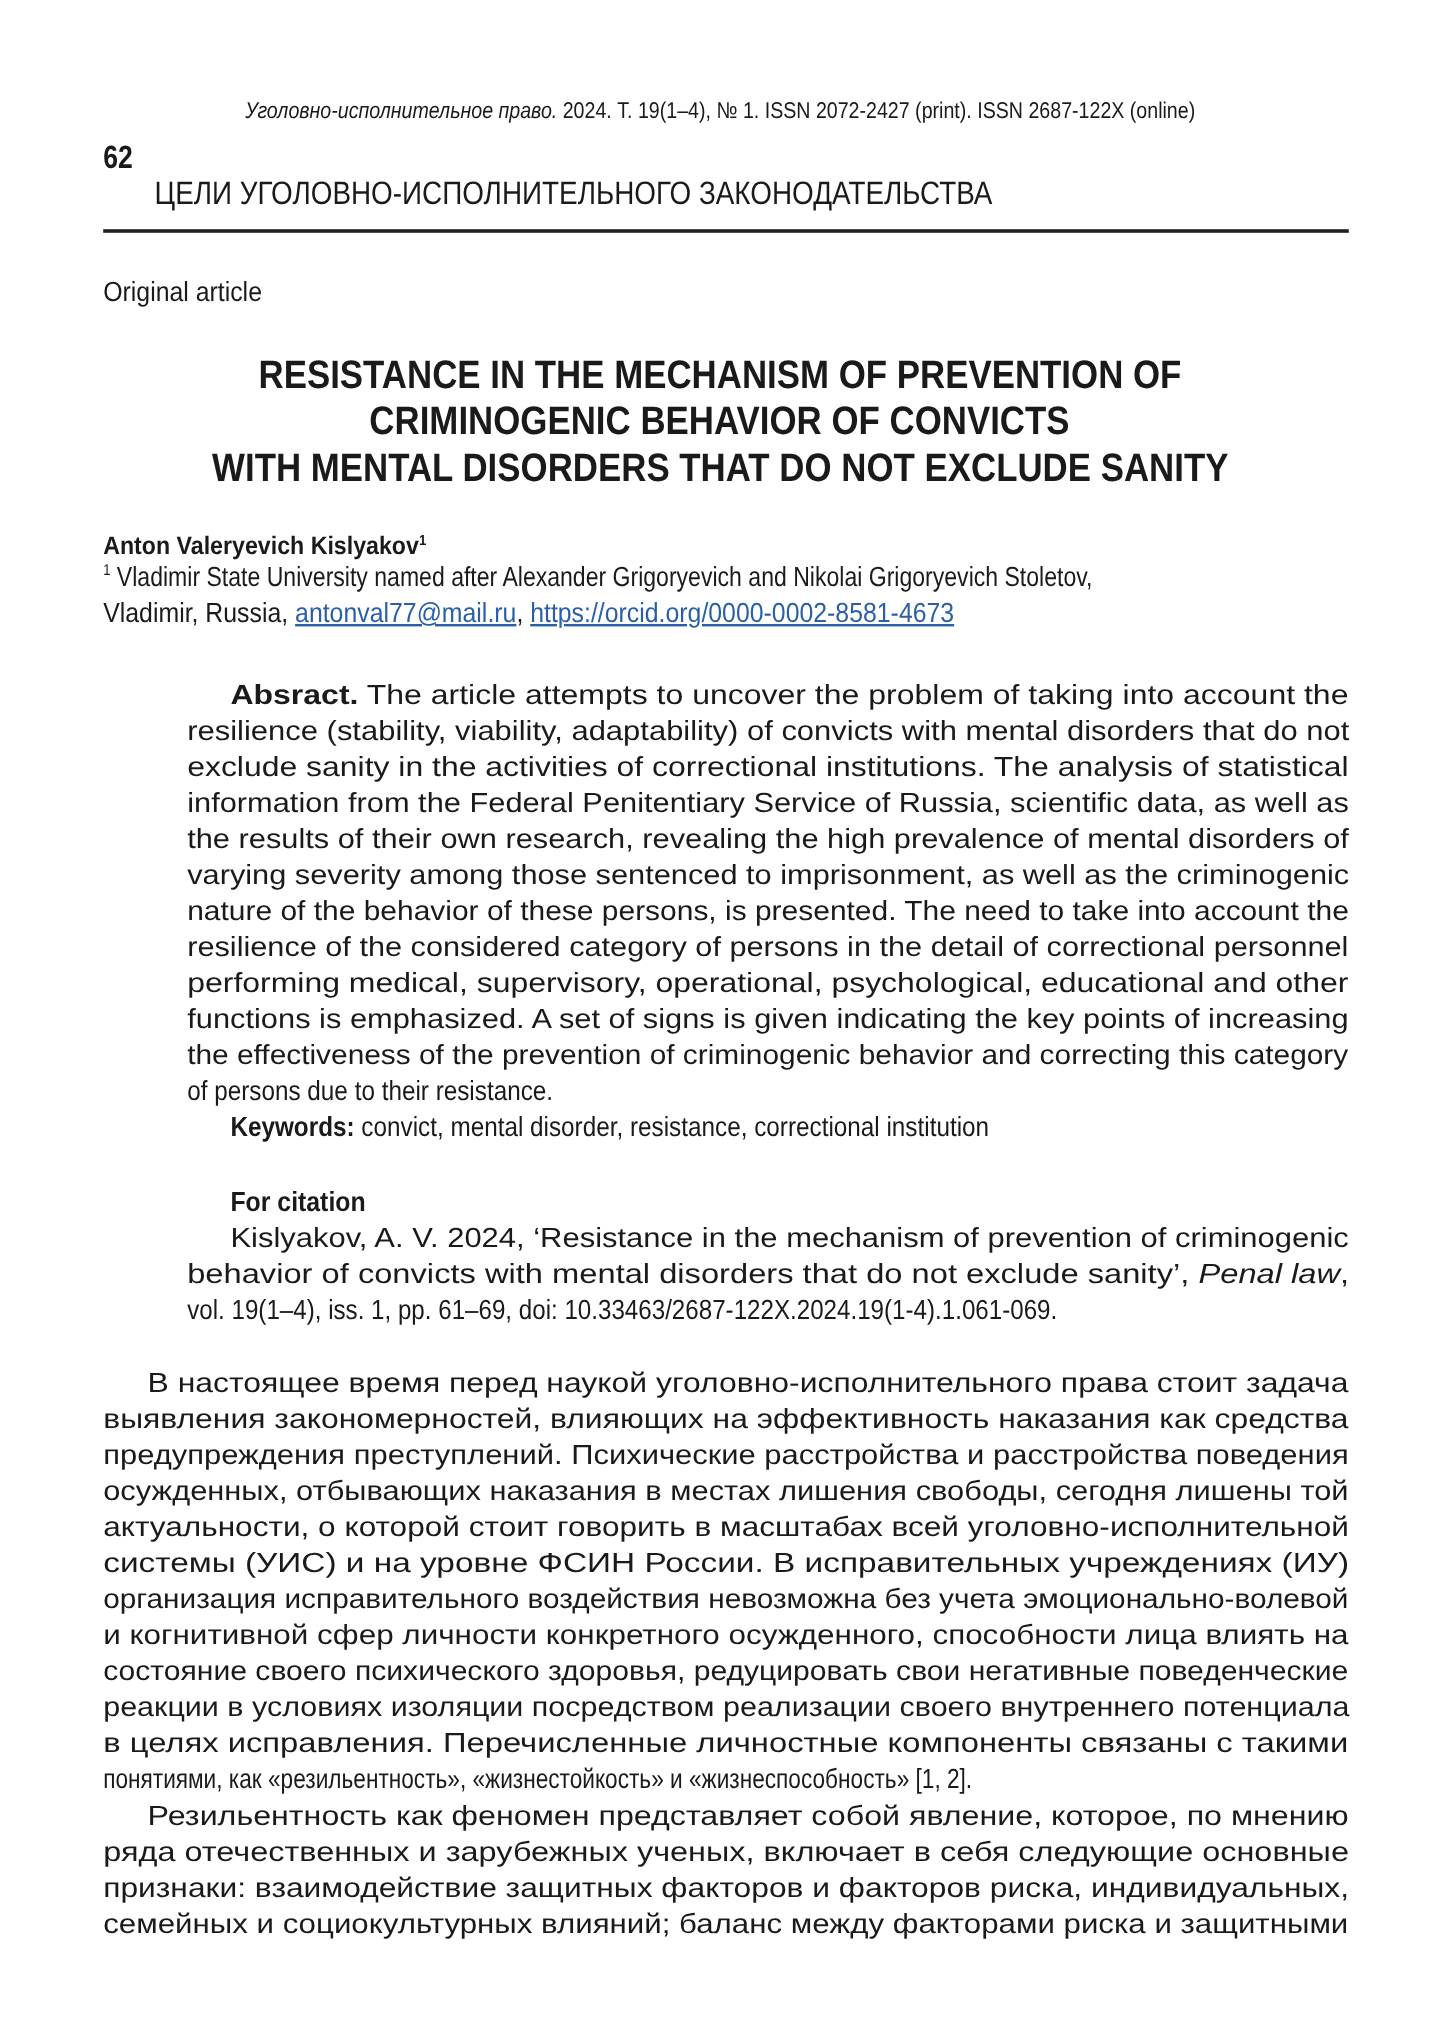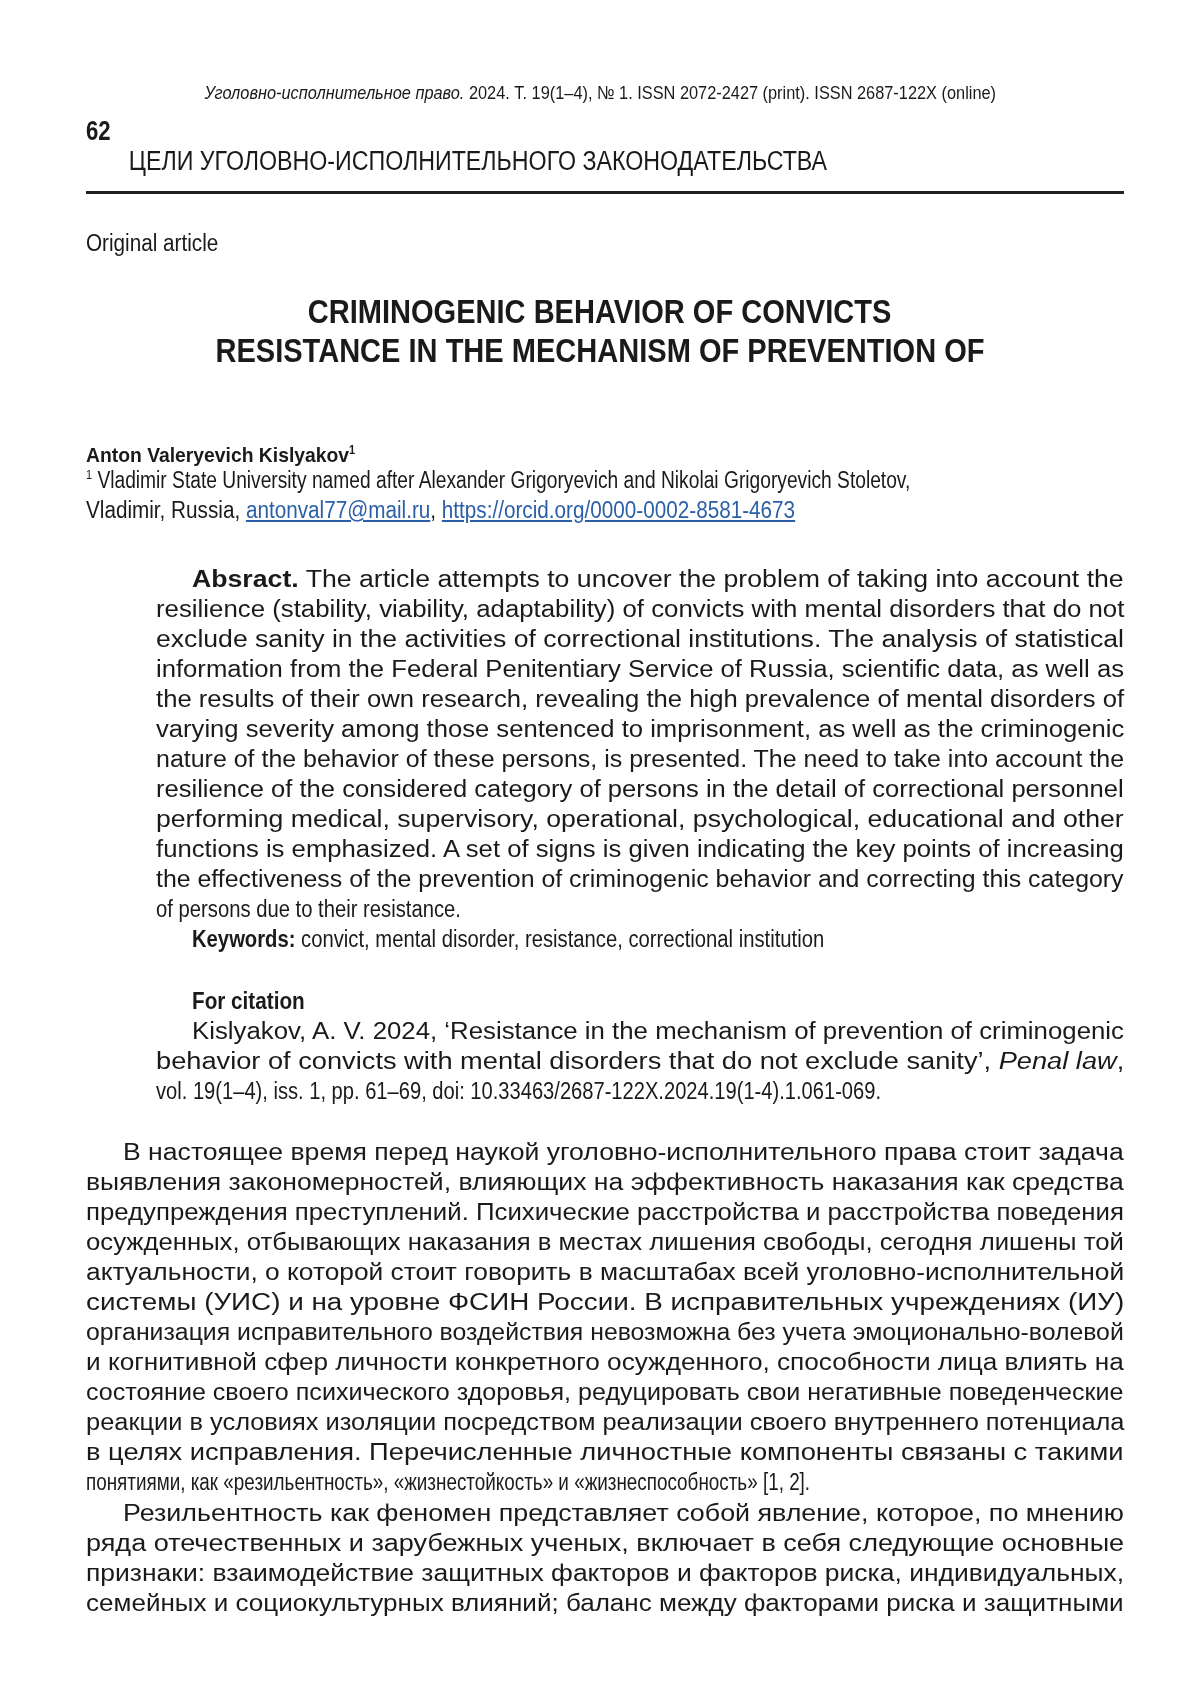--- a/index.html
+++ b/index.html
@@ -50,22 +50,23 @@
 
   <div class="section-title">
     <span class="inner">ЦЕЛИ УГОЛОВНО-ИСПОЛНИТЕЛЬНОГО ЗАКОНОДАТЕЛЬСТВА</span>
   </div>
 
   <div class="rule"></div>
 
   <div class="orig">Original article</div>
 
   <div class="title">
+    <span class="tline"><span>RESISTANCE IN THE MECHANISM OF PREVENTION OF</span></span>
     <span class="tline"><span>CRIMINOGENIC BEHAVIOR OF CONVICTS</span></span>
-    <span class="tline"><span>RESISTANCE IN THE MECHANISM OF PREVENTION OF</span></span>
+    <span class="tline"><span>WITH MENTAL DISORDERS THAT DO NOT EXCLUDE SANITY</span></span>
   </div>
 
   <div class="author">
     <span>Anton Valeryevich Kislyakov</span><sup>1</sup>
   </div>
 
   <div class="affil">
     <div class="row" style="top:467px; transform: scaleX(0.835);">
       <sup>1</sup>
       <span>Vladimir State University named after Alexander Grigoryevich and Nikolai Grigoryevich Stoletov,</span>

